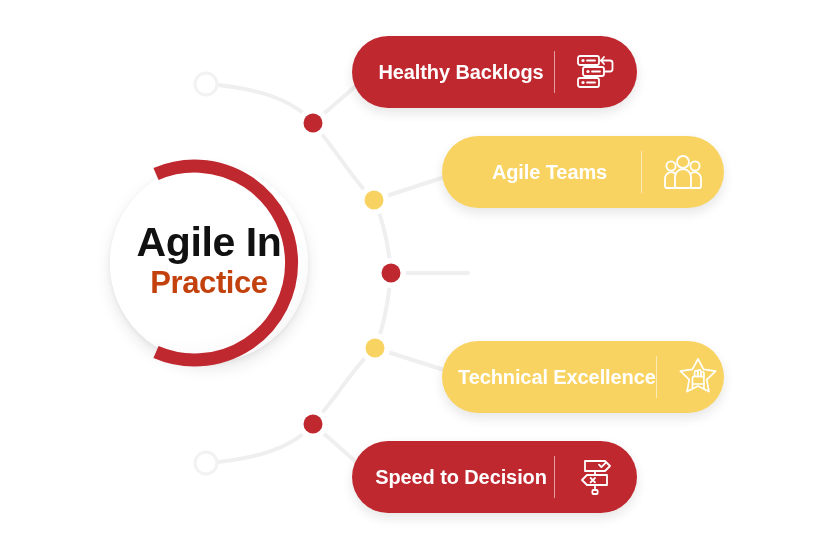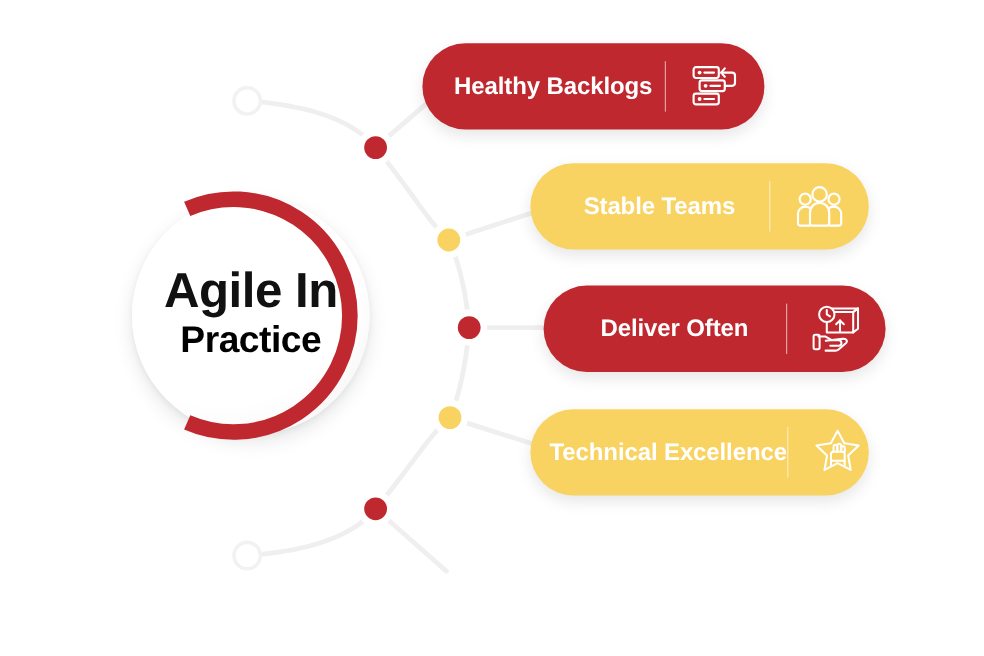--- a/index.html
+++ b/index.html
@@ -59,21 +59,21 @@
     font-size: 41px;
     font-weight: bold;
     color: #111111;
     letter-spacing: -0.4px;
     line-height: 1.12;
   }
   .center-line2 {
     display: block;
     font-size: 31px;
     font-weight: bold;
-    color: #000000;
+    color: #c2410c;
     letter-spacing: -0.4px;
     line-height: 1.12;
   }
 
   
   .pill {
     position: absolute;
     height: 72px;
     border-radius: 36px;
     display: flex;
@@ -177,62 +177,60 @@
         <rect x="2" y="25" width="21" height="9" rx="2"></rect>
         <circle cx="7" cy="29.5" r="1.6" fill="#FFFFFF" stroke="none"></circle>
         <line x1="11" y1="29.5" x2="19" y2="29.5"></line>
         <path d="M28 18.5 h6 a2.5 2.5 0 0 0 2.5 -2.5 v-6 a2.5 2.5 0 0 0 -2.5 -2.5 h-9"></path>
         <polyline points="28,4 25,7.5 28,11"></polyline>
       </svg>
     </span>
   </div>
 
   <div class="pill yellow" style="left:442px; top:136px; width:282px;">
-    <span class="pill-label">Stable Teams</span>
+    <span class="pill-label">Agile Teams</span>
     <span class="pill-divider"></span>
     <span class="pill-icon">
       <svg width="42" height="38" viewBox="0 0 42 38" fill="none" stroke="#FFFFFF" stroke-width="1.8" stroke-linecap="round" stroke-linejoin="round">
         <circle cx="21" cy="9" r="6"></circle>
         <circle cx="9" cy="13" r="4.6"></circle>
         <circle cx="33" cy="13" r="4.6"></circle>
         <path d="M13 33 v-9 a8 8 0 0 1 8 -8 a8 8 0 0 1 8 8 v9 a2 2 0 0 1 -2 2 h-12 a2 2 0 0 1 -2 -2 z"></path>
         <path d="M13 20.5 a6.2 6.2 0 0 0 -3.8 -1.3 a6.2 6.2 0 0 0 -6.2 6.2 v7.6 a2 2 0 0 0 2 2 h8"></path>
         <path d="M29 20.5 a6.2 6.2 0 0 1 3.8 -1.3 a6.2 6.2 0 0 1 6.2 6.2 v7.6 a2 2 0 0 1 -2 2 h-8"></path>
       </svg>
     </span>
   </div>
 
-  <div class="pill red" style="left:453px; top:238px; width:285px;">
-    <span class="pill-label">Deliver Often</span>
-    <span class="pill-divider"></span>
-    <span class="pill-icon">
-      <svg width="42" height="40" viewBox="0 0 42 40" fill="none" stroke="#FFFFFF" stroke-width="1.7" stroke-linecap="round" stroke-linejoin="round">
-        <path d="M13 6 h22 v17 h-22 z"></path>
-        <path d="M13 6 l4 -3 h22 l-4 3"></path>
-        <path d="M35 6 l4 -3 v17 l-4 3"></path>
-        <circle cx="13" cy="8" r="6.4" fill="#C0282F"></circle>
-        <polyline points="13,4.4 13,8 15.7,9.6"></polyline>
-        <line x1="24" y1="22.5" x2="24" y2="13"></line>
-        <polyline points="20.8,16.2 24,13 27.2,16.2"></polyline>
-        <path d="M6 26.5 h6 l5.5 3.1 h5.4 a2.3 2.3 0 0 1 0 4.6 h-7"></path>
-        <path d="M12.2 30 l13.8 -1.6 c3.2 -0.4 4.6 1.5 3.3 3.2 l-6.5 5.6 a4 4 0 0 1 -2.6 1 h-8.2"></path>
-        <rect x="2" y="25" width="5" height="12" rx="1.4"></rect>
-      </svg>
-    </span>
-  </div>
 
   <div class="pill yellow" style="left:442px; top:341px; width:282px;">
     <span class="pill-label">Technical Excellence</span>
     <span class="pill-divider"></span>
     <span class="pill-icon">
       <svg width="42" height="40" viewBox="0 0 42 40" fill="none" stroke="#FFFFFF" stroke-width="1.7" stroke-linecap="round" stroke-linejoin="round">
         <path d="M21 2 l5.6 10.4 L38.6 14.2 L29.8 22.6 L31.9 34.6 L21 29 L10.1 34.6 L12.2 22.6 L3.4 14.2 L15.4 12.4 z"></path>
         <path d="M15.5 31 v-9.5 a2.1 2.1 0 0 1 2.1 -2.1 h7.2 a2.1 2.1 0 0 1 2.1 2.1 V31"></path>
         <path d="M17.6 19.4 v-4.2 a1.6 1.6 0 0 1 3.2 0 v4.2"></path>
         <path d="M20.8 19.4 v-5 a1.6 1.6 0 0 1 3.2 0 v5"></path>
         <path d="M24 19.4 v-3.6 a1.6 1.6 0 0 1 3 0 v3.6"></path>
         <line x1="15.5" y1="27" x2="27" y2="27"></line>
       </svg>
     </span>
   </div>
 
+  <div class="pill red" style="left:352px; top:441px; width:285px;">
+    <span class="pill-label">Speed to Decision</span>
+    <span class="pill-divider"></span>
+    <span class="pill-icon">
+      <svg width="40" height="40" viewBox="0 0 40 40" fill="none" stroke="#FFFFFF" stroke-width="1.8" stroke-linecap="round" stroke-linejoin="round">
+        <path d="M9 4 h20 l5 5 l-5 5 h-20 z"></path>
+        <polyline points="23,7.6 25.4,10.2 29.6,5.8"></polyline>
+        <path d="M31 18 h-20 l-5 5 l5 5 h20 z"></path>
+        <line x1="14.6" y1="21" x2="19" y2="25.4"></line>
+        <line x1="19" y1="21" x2="14.6" y2="25.4"></line>
+        <line x1="19" y1="14" x2="19" y2="18"></line>
+        <line x1="19" y1="28" x2="19" y2="33"></line>
+        <rect x="16.4" y="33" width="5.2" height="4" rx="1"></rect>
+      </svg>
+    </span>
+  </div>
 
 </div>
 
 </body></html>

